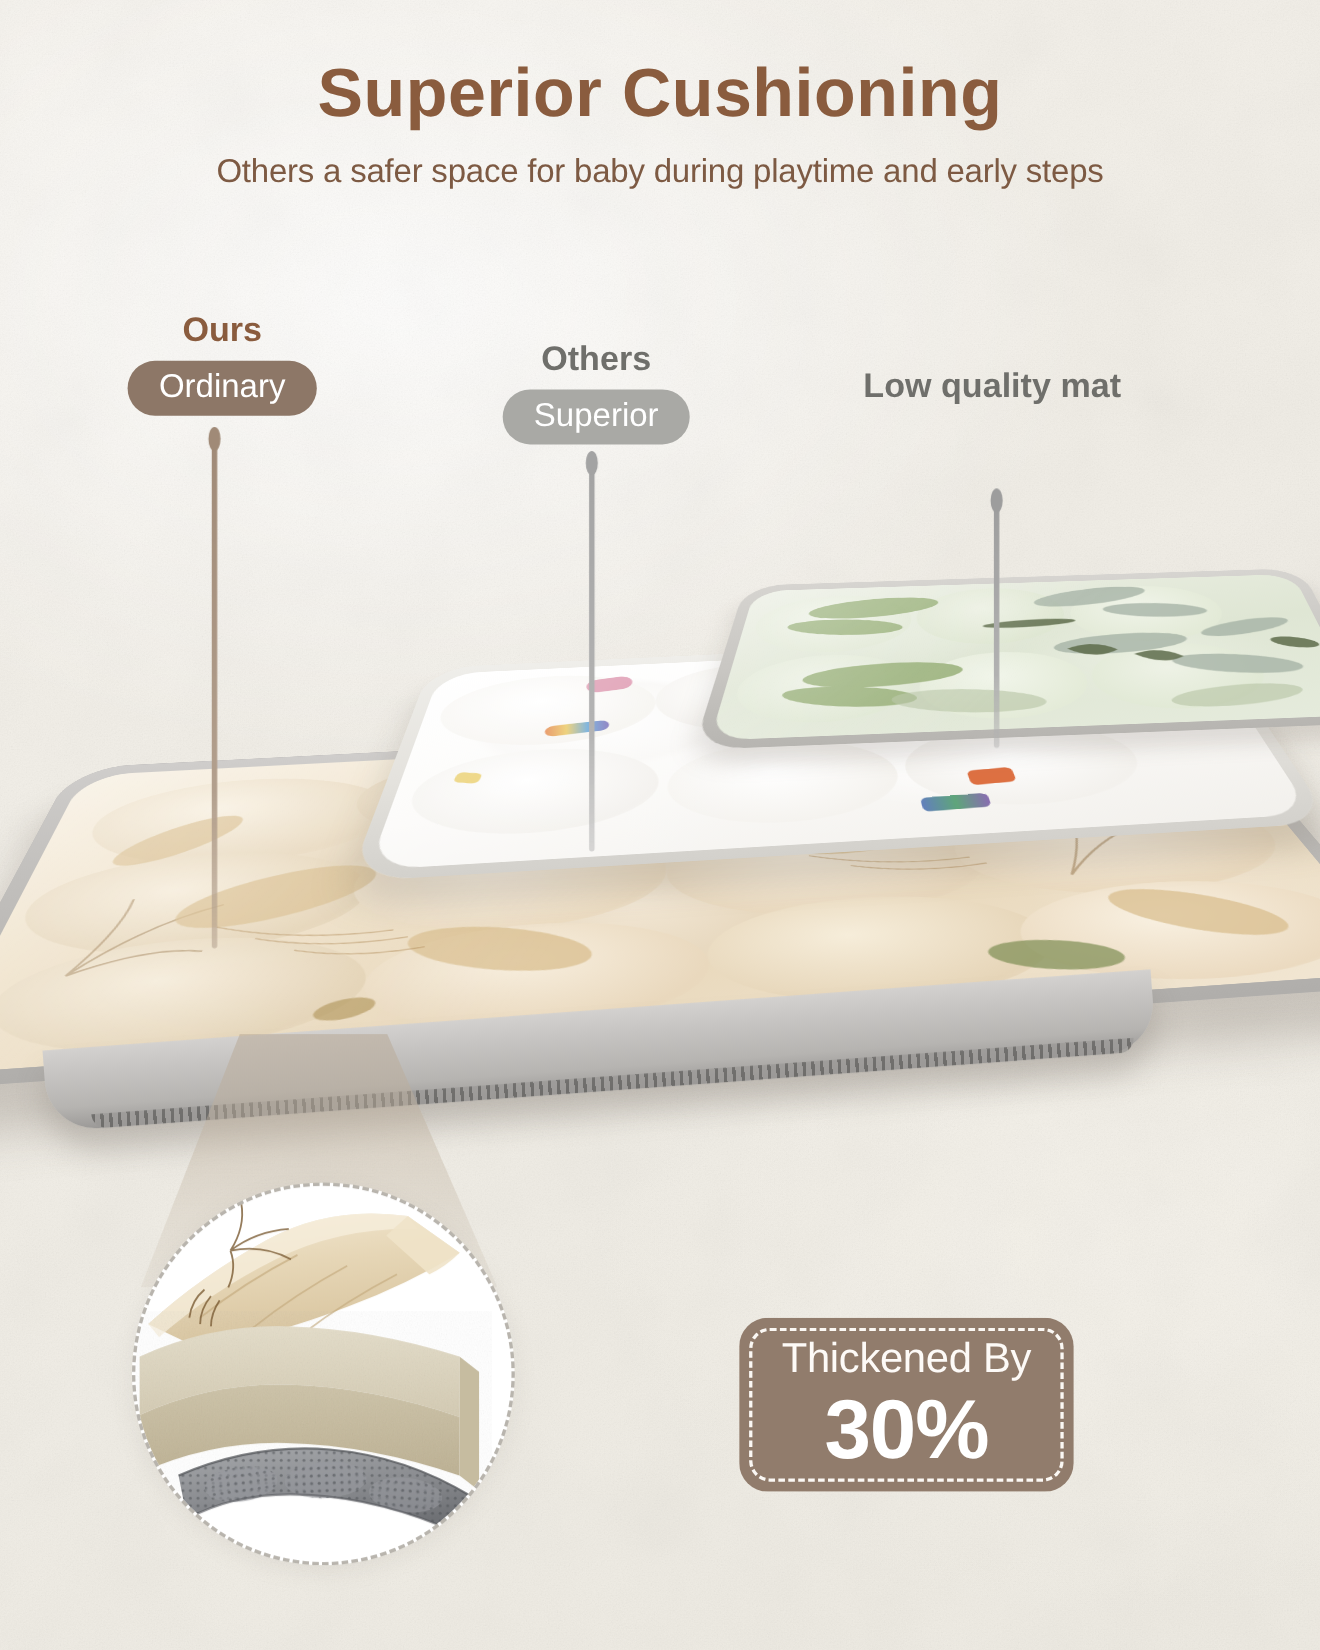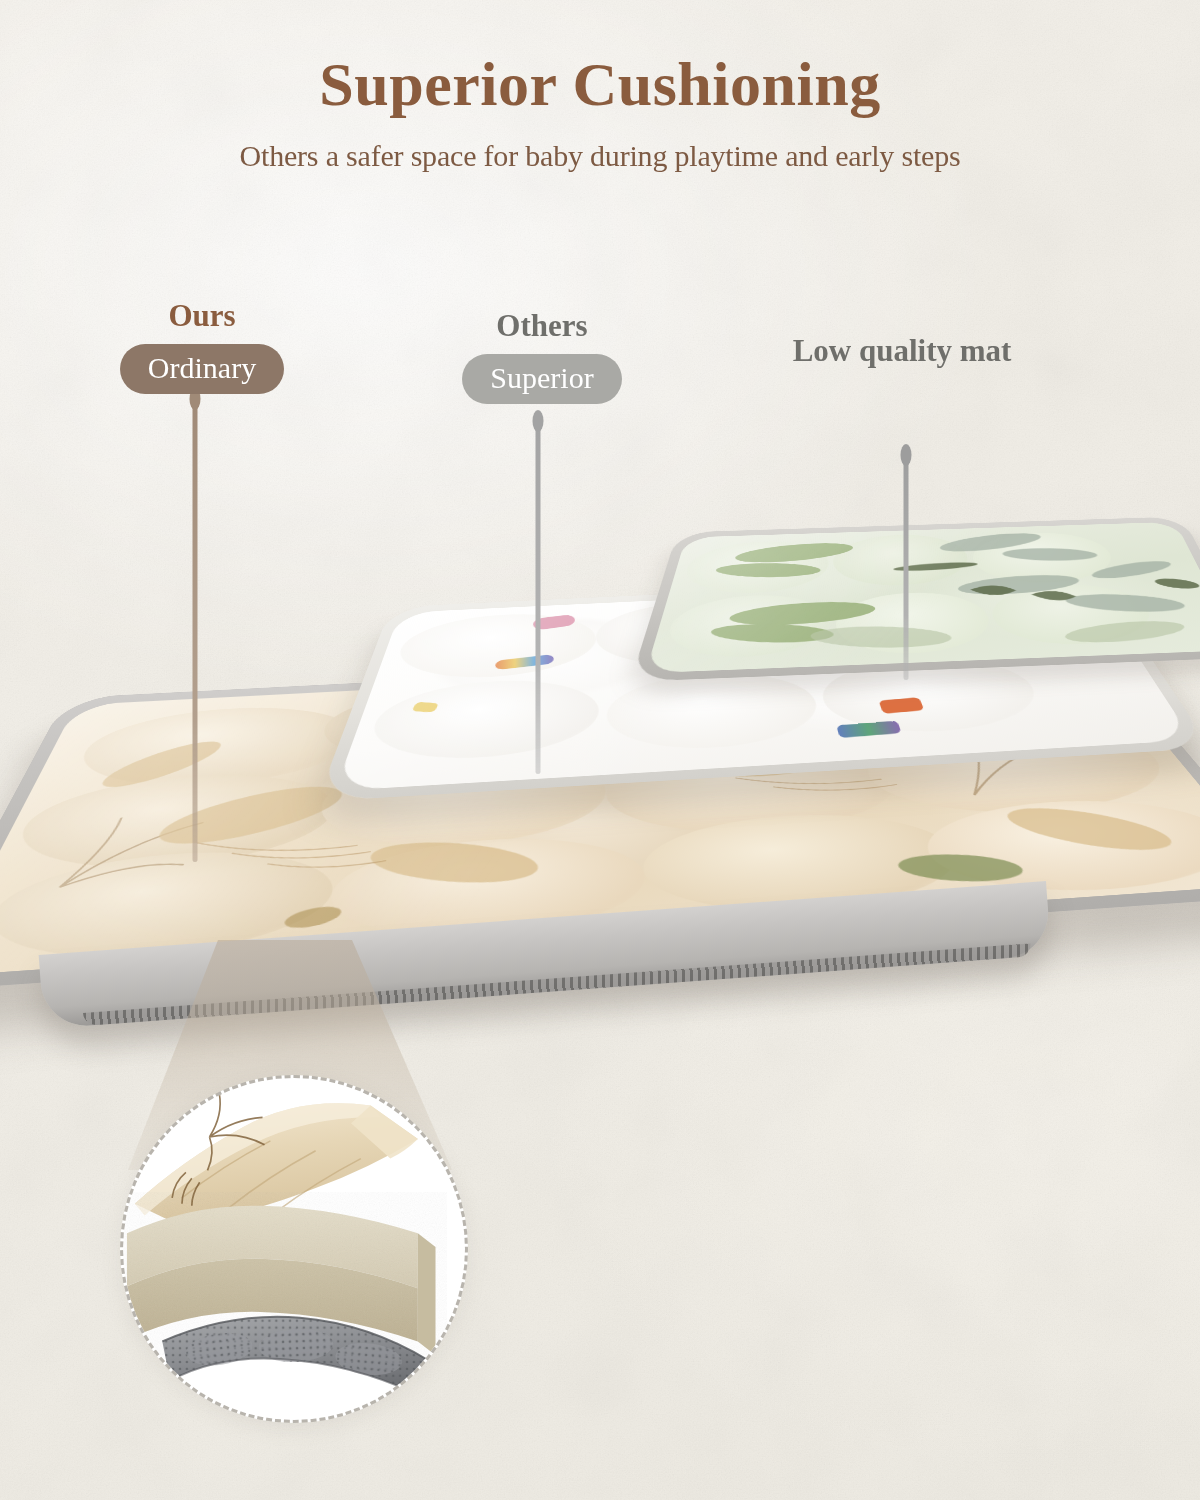--- a/index.html
+++ b/index.html
@@ -20,21 +20,20 @@
   #page {
     position: absolute;
     inset: 0;
     width: 1200px;
     height: 1500px;
     background:
       radial-gradient(ellipse 900px 600px at 30% 18%, rgba(255,255,255,0.85), rgba(255,255,255,0) 70%),
       radial-gradient(ellipse 700px 500px at 85% 75%, rgba(246,243,236,0.7), rgba(255,255,255,0) 70%),
       linear-gradient(155deg, #f5f2ec 0%, #f1eee7 45%, #eeebe3 100%);
     overflow: hidden;
-    font-family: Liberation Serif, serif;
   }
   #paper-noise {
     position: absolute;
     inset: 0;
     opacity: 0.55;
     mix-blend-mode: multiply;
     pointer-events: none;
   }
 
   
@@ -80,21 +79,21 @@
     margin-top: 13px;
     padding: 9px 28px 11px;
     border-radius: 26px;
     color: #ffffff;
     font-size: 30px;
     font-weight: 500;
     line-height: 1;
     white-space: nowrap;
   }
 
-  #group-ours       { left: 104px; top: 300px; width: 196px; }
+  #group-ours       { left: 104px; top: 284px; width: 196px; }
   #group-others     { left: 440px; top: 310px; width: 204px; }
   #group-lowquality { left: 762px; top: 335px; width: 280px; }
 
   #caption-ours       { color: #8a5c3e; }
   #caption-others     { color: #6f6f6b; text-align: center; }
   #caption-lowquality { color: #6f6f6b; }
 
   #pill-thickened { background: #8d7767; }
   #pill-ordinary  { background: #a9a9a5; }
   #pill-thin      { background: #a9a9a5; padding-left: 46px; padding-right: 46px; }
@@ -613,14 +612,18 @@
           <ellipse cx="98" cy="276" rx="34" ry="16" transform="rotate(-8 98 276)"></ellipse>
           <ellipse cx="176" cy="272" rx="38" ry="17" transform="rotate(-3 176 272)"></ellipse>
           <ellipse cx="250" cy="286" rx="34" ry="16" transform="rotate(6 250 286)"></ellipse>
         </g>
         <path d="M40 268 Q110 238 180 244 Q250 250 312 288" fill="none" stroke="#55575b" stroke-width="2" opacity="0.8"></path>
         <path d="M48 308 Q96 282 160 286 Q230 290 300 322" fill="none" stroke="#55575b" stroke-width="2" opacity="0.6"></path>
       </g>
     </svg>
   </div>
 
+  <div id="badge-thickened">
+    <div id="badge-line1">Thickened By</div>
+    <div id="badge-line2">30%</div>
+  </div>
 
 </div>
 
 </body></html>

